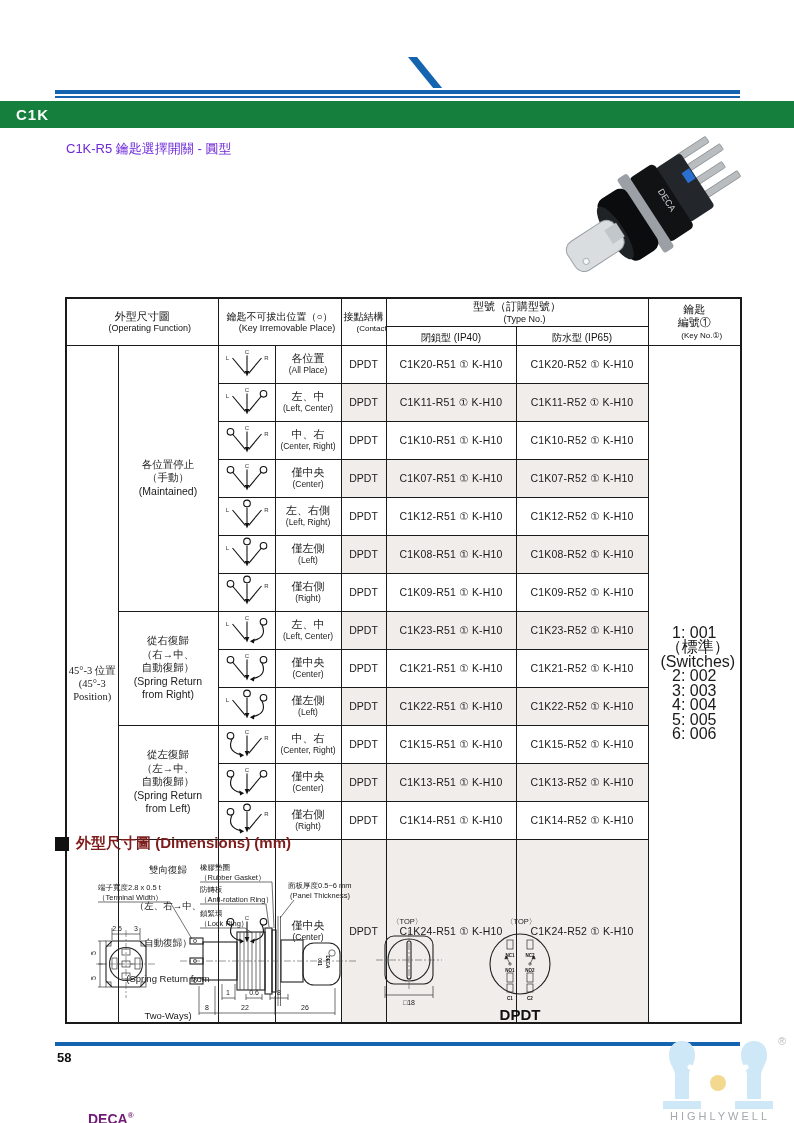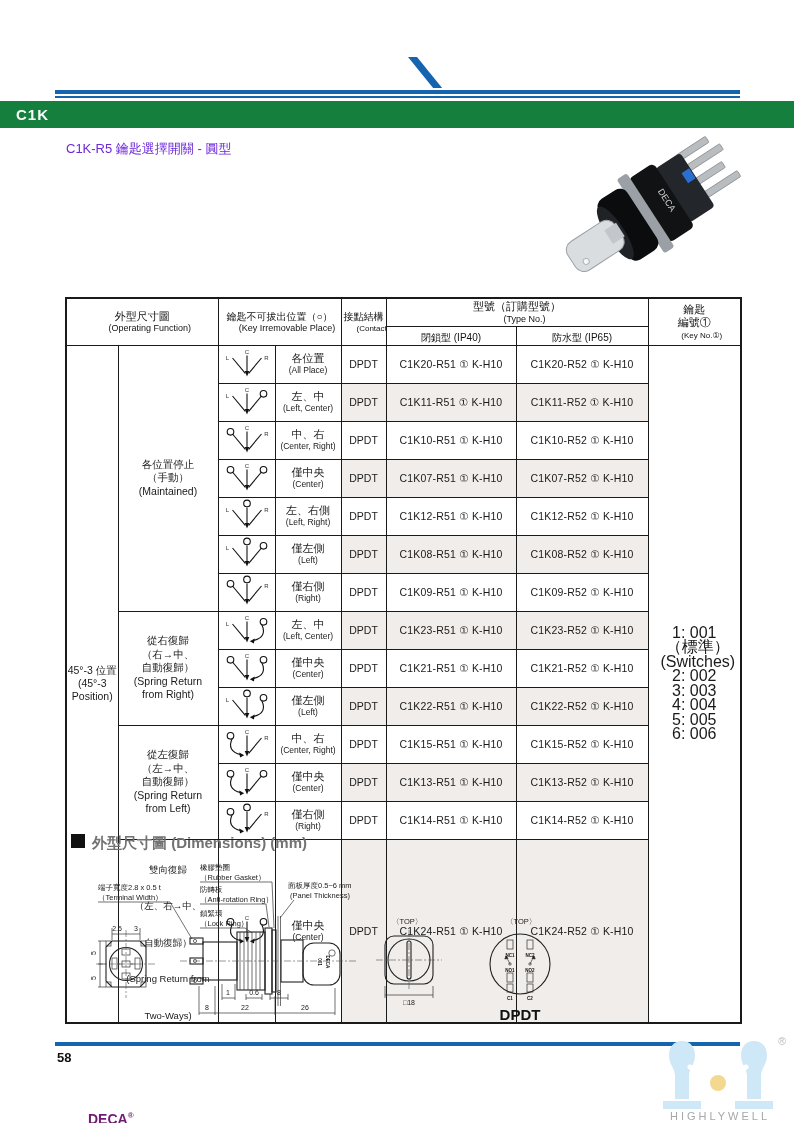--- a/index.html
+++ b/index.html
@@ -31,30 +31,30 @@
   .he{font-size:9px;line-height:11px;color:#111;padding-left:15px;}
   .s10{font-size:10px;} .s8{font-size:8px;}
   td.shade{background:#f0edea;}
   .pz{font-size:11px;line-height:13px;}
   .pe{font-size:8.5px;line-height:10.5px;}
   .ct{font-size:10.5px;}
   .ty{font-size:10.5px;letter-spacing:.2px;}
   td.gcell{text-align:left;padding-left:4px;}
   td.gcell div{font-size:10.5px;line-height:13.5px;}
   td.gcell.g4 div{font-size:9.5px;line-height:12.5px;margin-top:24px;}
-  td.poscell div{font-size:10.5px;line-height:13px;}
+  td.poscell div{font-size:10.5px;line-height:13px;font-family:Liberation Serif, serif;}
   td.keycell{text-align:left;padding-left:6px;}
   td.keycell div{font-size:16px;line-height:14.5px;}
   td.keycell div.ind{padding-left:7px;}
   .dl{stroke:#111;stroke-width:1.1px;fill:none;}
   .dt{font-size:6px;fill:#333;text-anchor:middle;}
   
   .footnote{position:absolute;left:62px;top:810px;font-size:10px;color:#222;}
-  .dimhead{position:absolute;left:71px;top:834px;font-size:15px;font-weight:bold;color:#737373;
-           display:flex;align-items:flex-start;}
+  .dimhead{position:absolute;left:55px;top:834px;font-size:15px;font-weight:bold;color:#7f1d1d;
+           display:flex;align-items:center;}
   .dimhead .sq{display:inline-block;width:14px;height:14px;background:#111;margin-right:7px;}
   .dims{position:absolute;left:40px;top:858px;width:720px;height:182px;}
   .dims .thin{stroke:#333;stroke-width:.7px;fill:none;}
   .dims .med{stroke:#222;stroke-width:1.1px;fill:none;}
   .dims .lbl{font-size:7.5px;fill:#222;}
   .dims .num{font-size:7px;fill:#222;text-anchor:middle;}
   .dims .tiny{font-size:4.5px;fill:#111;text-anchor:middle;font-weight:bold;}
   .dims .cap{font-size:15px;fill:#111;text-anchor:middle;font-weight:bold;}
   .dims .ctr{stroke:#555;stroke-width:.6px;stroke-dasharray:7 2 2 2;}
   

